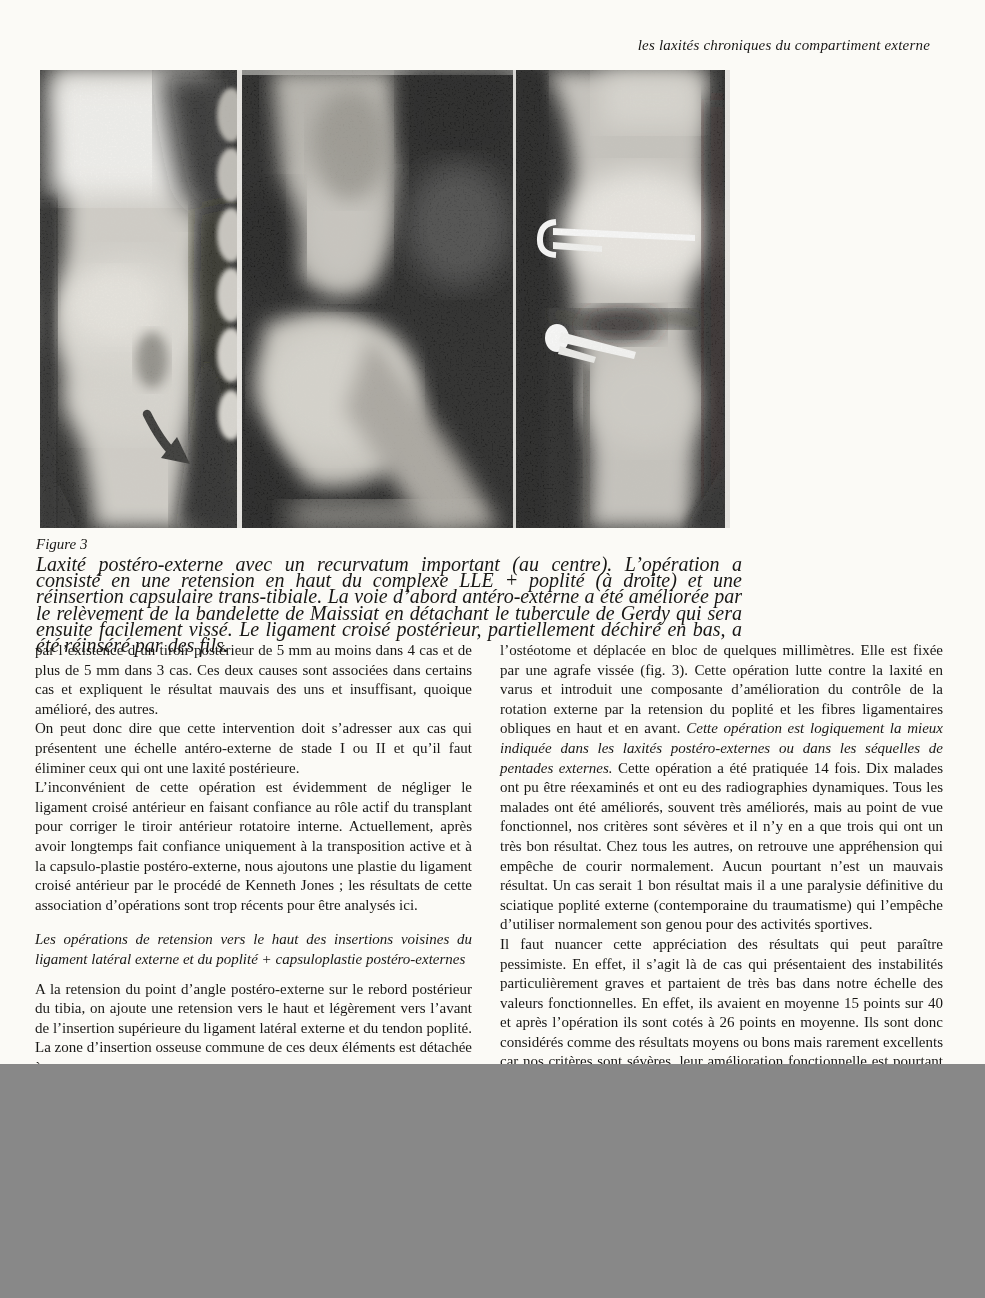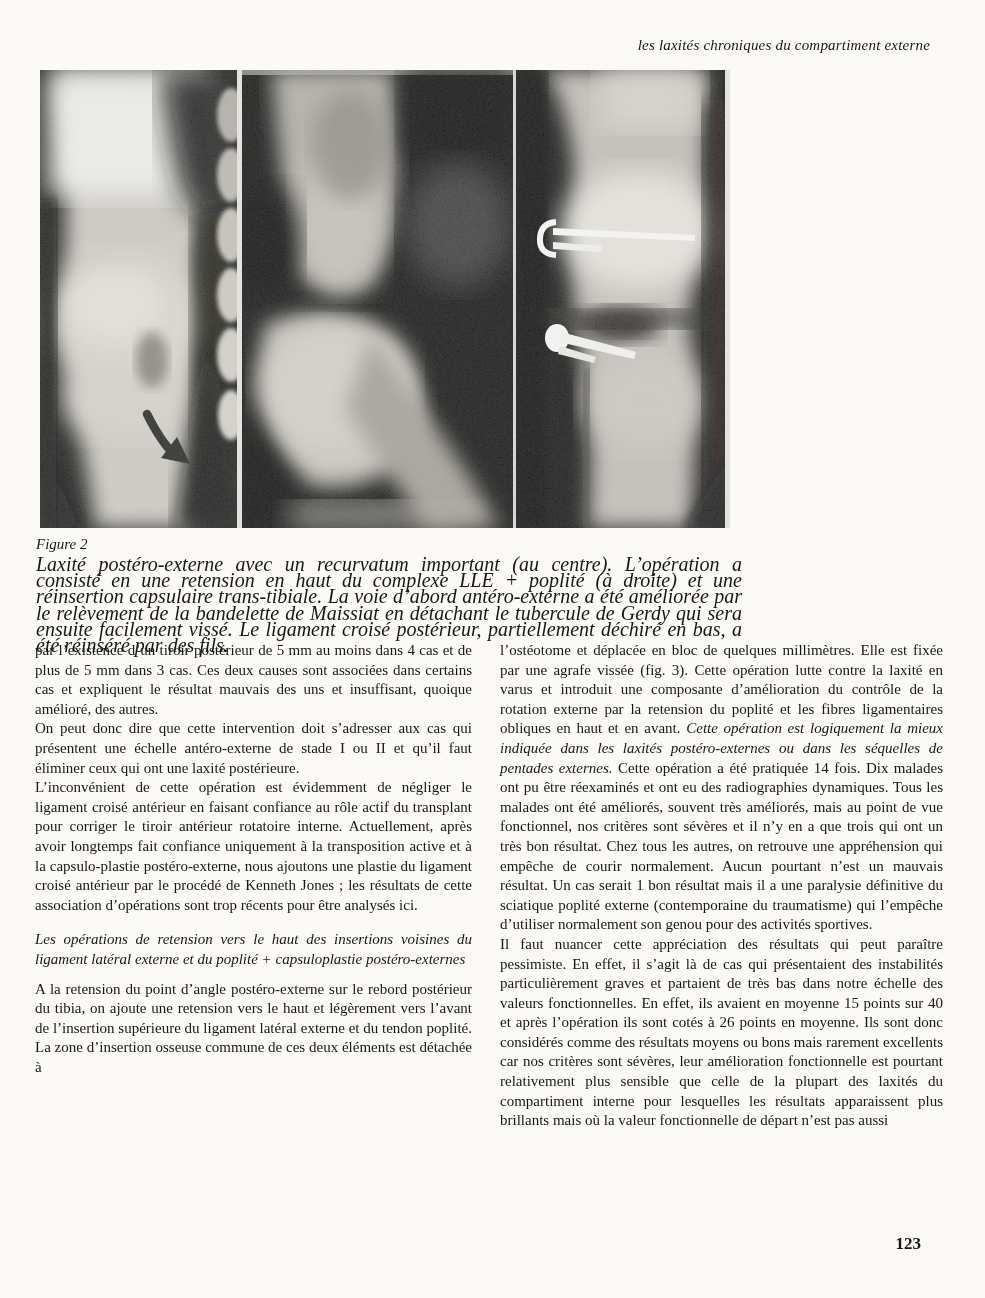--- a/index.html
+++ b/index.html
@@ -1,18 +1,18 @@
 <!DOCTYPE html>
 <html><head>
 <meta charset="utf-8">
 <style>
   html,body{margin:0;padding:0;background:#888;}
   .page{
     position:relative;
-    width:985px;height:1298px;
+    width:985px;height:1064px;
     background:#fbfaf6;
     font-family:"Liberation Serif","DejaVu Serif",serif;
     color:#181715;
     overflow:hidden;
   }
   .running-header{
     position:absolute;top:37px;right:55px;
     font-style:italic;font-size:15px;letter-spacing:.2px;
   }
   .xray{position:absolute;left:40px;top:70px;width:690px;height:458px;}
@@ -148,21 +148,21 @@
           <path d="M521,262 L596,282 L594,289 L519,272 Z" fill="#fafaf8"></path>
           <path d="M520,276 L556,287 L554,293 L518,284 Z" fill="#efefec"></path>
         </g>
       </g>
 
       <rect width="690" height="458" filter="url(#grain)" opacity="0.24"></rect>
     </svg>
   </div>
 
   <div class="fig-caption">
-    <div class="fig-label">Figure 2</div>
+    <div class="fig-label">Figure 3</div>
     <div class="fig-text">Laxité postéro-externe avec un recurvatum important (au centre). L’opération a consisté en une retension en haut du complexe LLE + poplité (à droite) et une réinsertion capsulaire trans-tibiale. La voie d’abord antéro-externe a été améliorée par le relèvement de la bandelette de Maissiat en détachant le tubercule de Gerdy qui sera ensuite facilement vissé. Le ligament croisé postérieur, partiellement déchiré en bas, a été réinséré par des fils.</div>
   </div>
 
   <div class="columns">
     <div class="col">
       <p>par l’existence d’un tiroir postérieur de 5 mm au moins dans 4 cas et de plus de 5 mm dans 3 cas. Ces deux causes sont associées dans certains cas et expliquent le résultat mauvais des uns et insuffisant, quoique amélioré, des autres.</p>
       <p>On peut donc dire que cette intervention doit s’adresser aux cas qui présentent une échelle antéro-externe de stade I ou II et qu’il faut éliminer ceux qui ont une laxité postérieure.</p>
       <p>L’inconvénient de cette opération est évidemment de négliger le ligament croisé antérieur en faisant confiance au rôle actif du transplant pour corriger le tiroir antérieur rotatoire interne. Actuellement, après avoir longtemps fait confiance uniquement à la transposition active et à la capsulo-plastie postéro-externe, nous ajoutons une plastie du ligament croisé antérieur par le procédé de Kenneth Jones ; les résultats de cette association d’opérations sont trop récents pour être analysés ici.</p>
       <h3 class="subheading">Les opérations de retension vers le haut des insertions voisines du ligament latéral externe et du poplité + capsuloplastie postéro-externes</h3>
       <p>A la retension du point d’angle postéro-externe sur le rebord postérieur du tibia, on ajoute une retension vers le haut et légèrement vers l’avant de l’insertion supérieure du ligament latéral externe et du tendon poplité. La zone d’insertion osseuse commune de ces deux éléments est détachée à</p>

